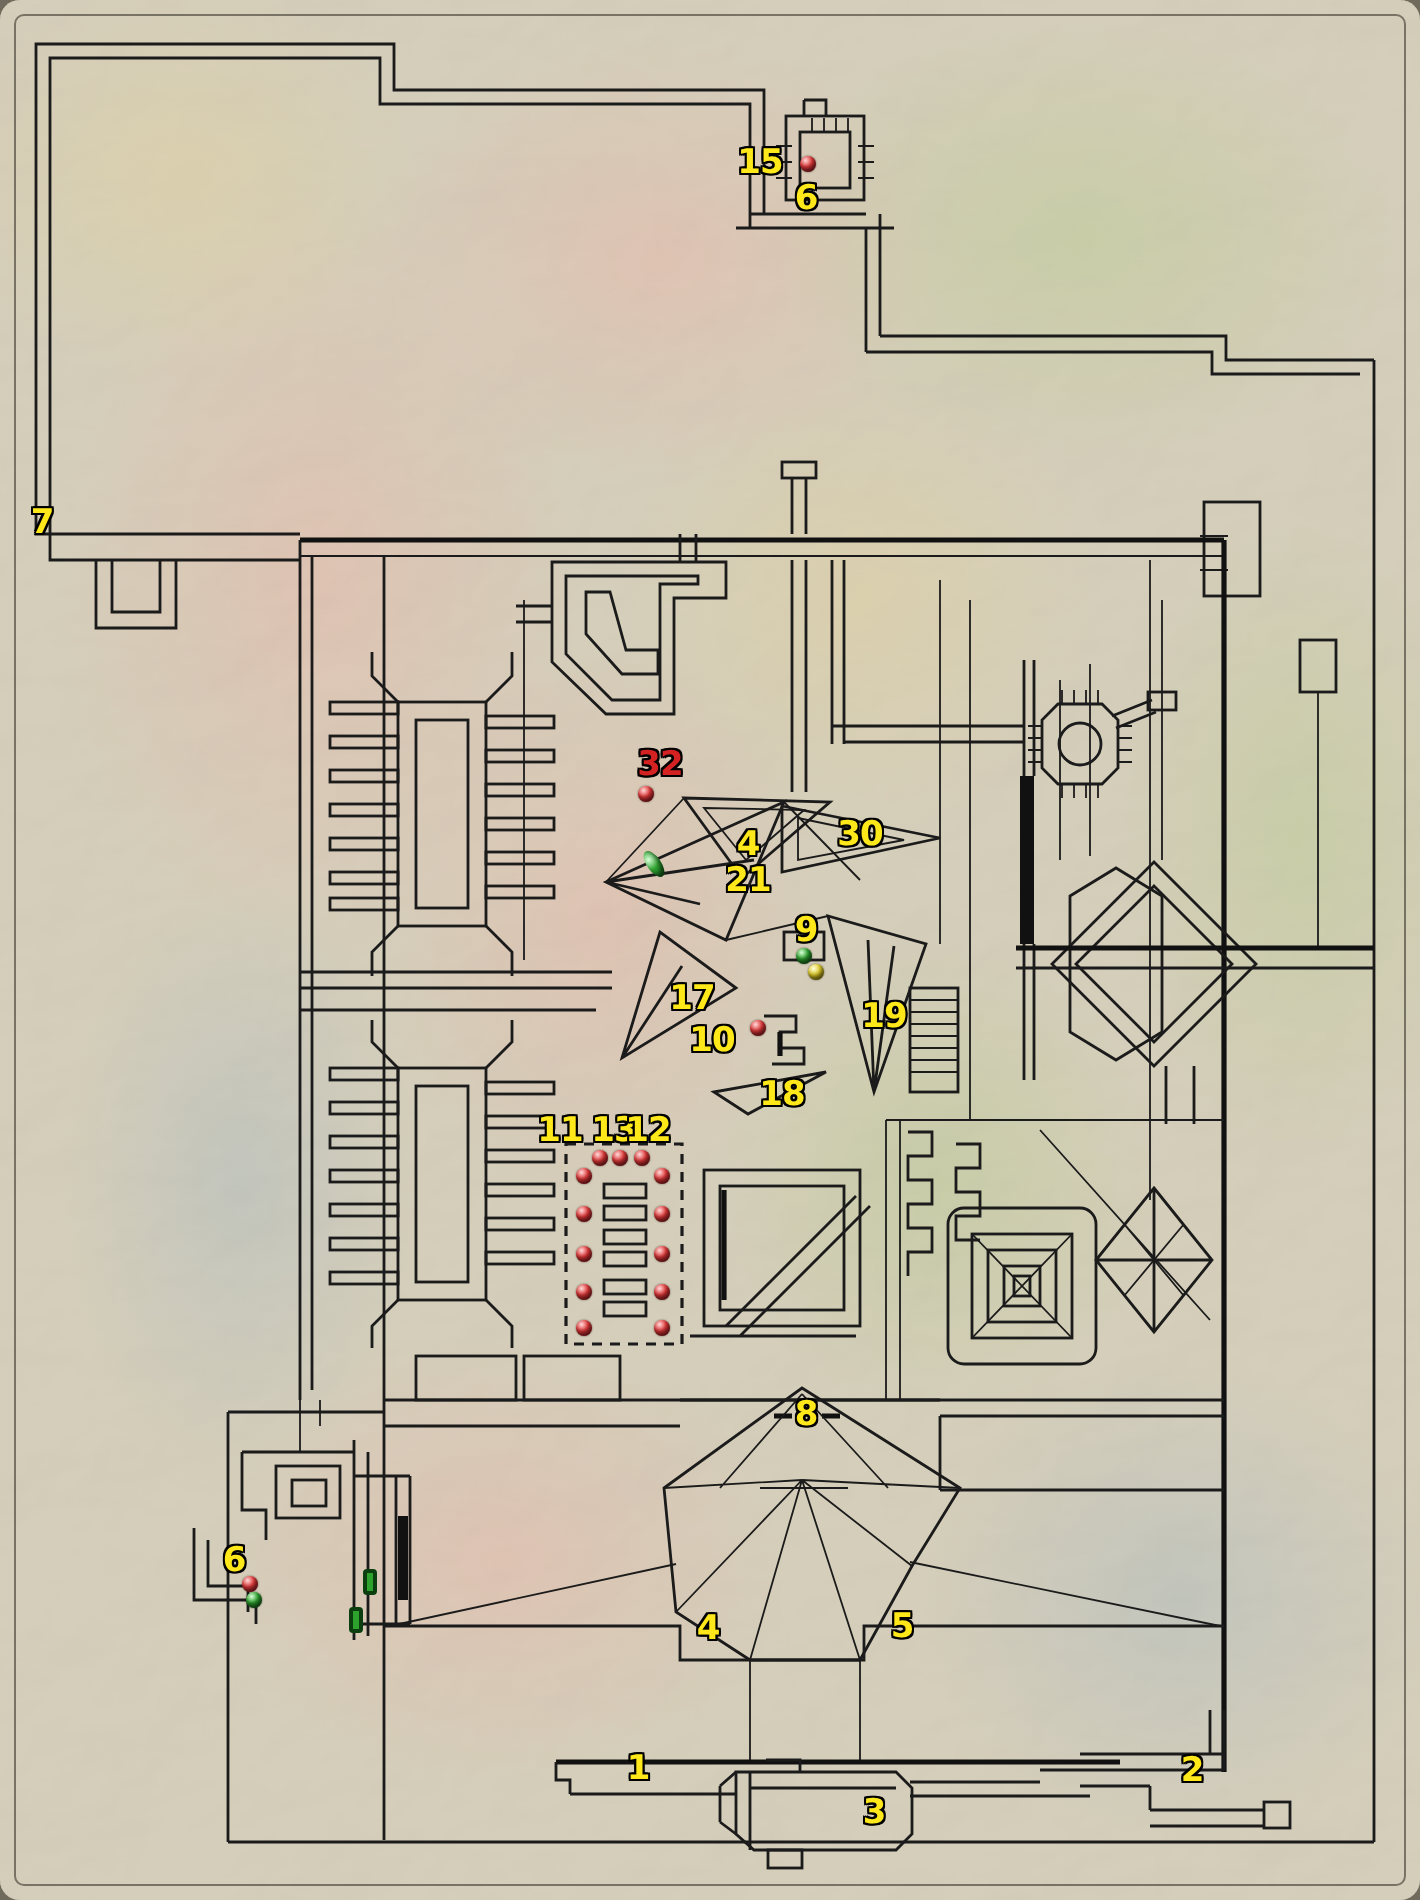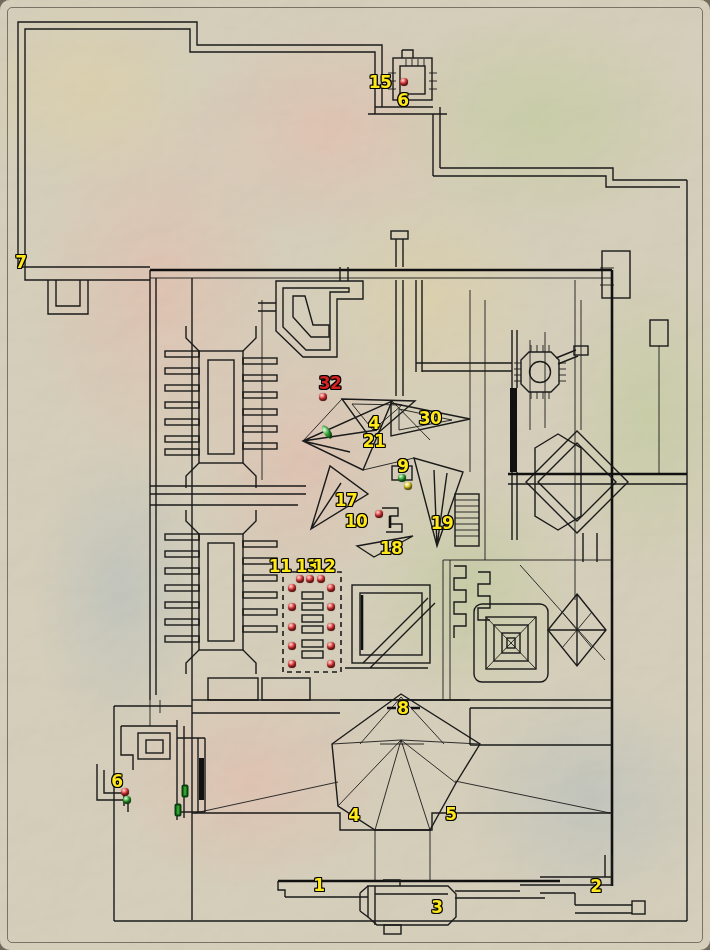--- a/index.html
+++ b/index.html
@@ -294,18 +294,18 @@
       <div class="map-label" style="left: 403px; top: 466px;">9</div>
       <div class="map-label" style="left: 356px; top: 521px;">10</div>
       <div class="map-label" style="left: 280px; top: 566px;">11</div>
       <div class="map-label" style="left: 307px; top: 566px;">13</div>
       <div class="map-label" style="left: 324px; top: 566px;">12</div>
       <div class="map-label" style="left: 403px; top: 100px;">6</div>
       <div class="map-label" style="left: 380px; top: 82px;">15</div>
       <div class="map-label" style="left: 374px; top: 423px;">4</div>
       <div class="map-label" style="left: 346px; top: 500px;">17</div>
       <div class="map-label" style="left: 391px; top: 548px;">18</div>
-      <div class="map-label" style="left: 442px; top: 509px; margin-top: 14px;">19</div>
+      <div class="map-label" style="left: 442px; top: 509px;">19</div>
       <div class="map-label" style="left: 430px; top: 418px;">30</div>
       <div class="map-label" style="left: 338px; top: 441px; margin-left: 36px;">21</div>
       <div class="map-label red" style="left: 330px; top: 383px;">32</div>
     </div>
 </div>
 
 </body></html>

